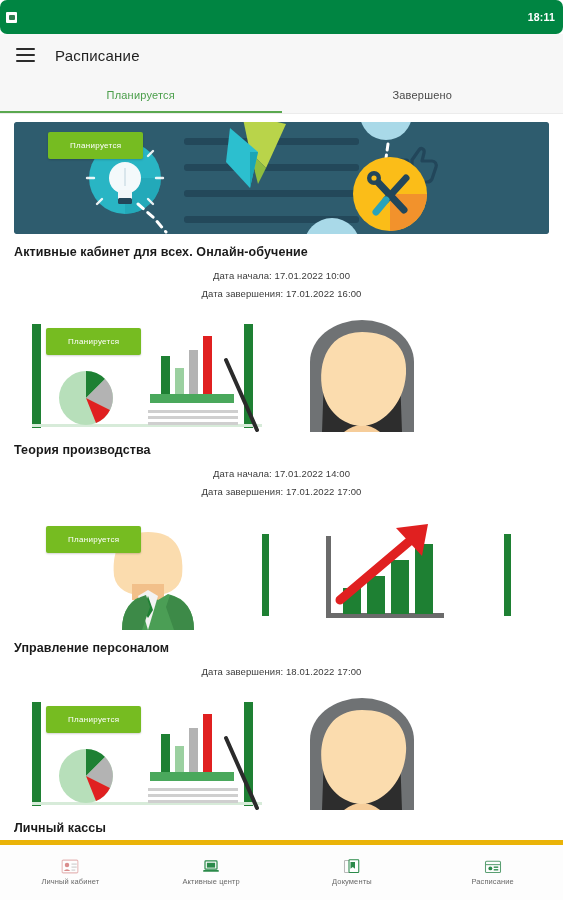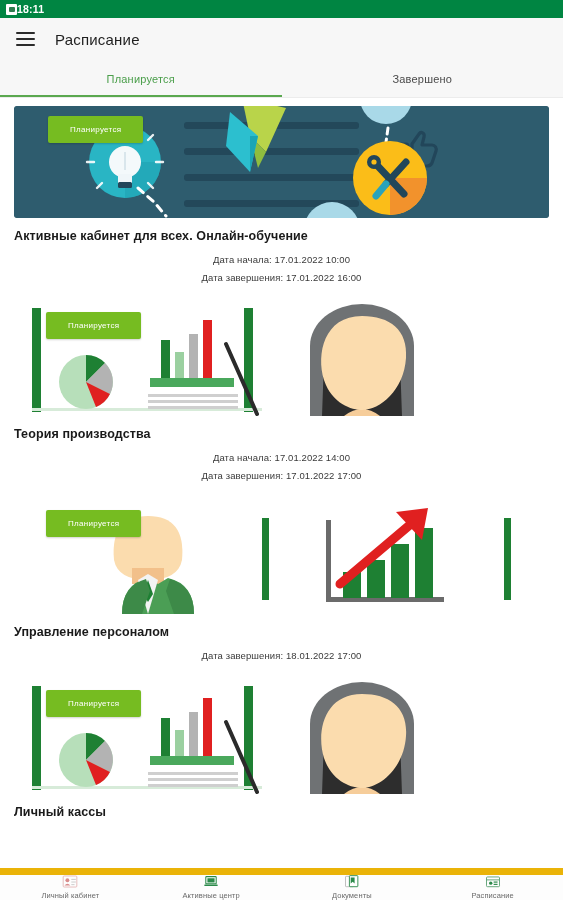--- a/index.html
+++ b/index.html
@@ -12,26 +12,28 @@
   .screen {
     position: relative;
     width: 563px; height: 900px;
     display: flex;
     flex-direction: column;
     background: #ffffff;
   }
 
   
   .status-bar {
-    height: 18px;
+    height: 34px;
     background: #008542;
     display: flex;
     align-items: center;
+    justify-content: space-between;
     padding: 0 8px 0 6px;
     flex: 0 0 auto;
+    border-radius: 7px;
   }
   .status-left { display: flex; align-items: center; gap: 4px; }
   .app-mini-icon {
     width: 11px; height: 11px;
     background: #ffffff;
     border-radius: 1px;
     position: relative;
     display: flex; align-items: center; justify-content: center;
   }
   .app-mini-icon::after {
@@ -150,23 +152,23 @@
   .card.banner .badge { left: 34px; top: 10px; }
 
   
   .ill-banner { position: absolute; inset: 0; background: #2e5c6e; }
 
   
   .ill-report { position: absolute; inset: 0; background: #ffffff; }
 
   
   .bottom-nav {
-    height: 32px;
+    height: 60px;
     background: #fdfdfd;
-    border-top: 7px solid #eab308;
+    border-top: 5px solid #eab308;
     display: flex;
     flex: 0 0 auto;
   }
   .nav-item {
     flex: 1 1 0;
     display: flex; flex-direction: column;
     align-items: center; justify-content: center;
     gap: 3px;
     cursor: pointer;
   }

